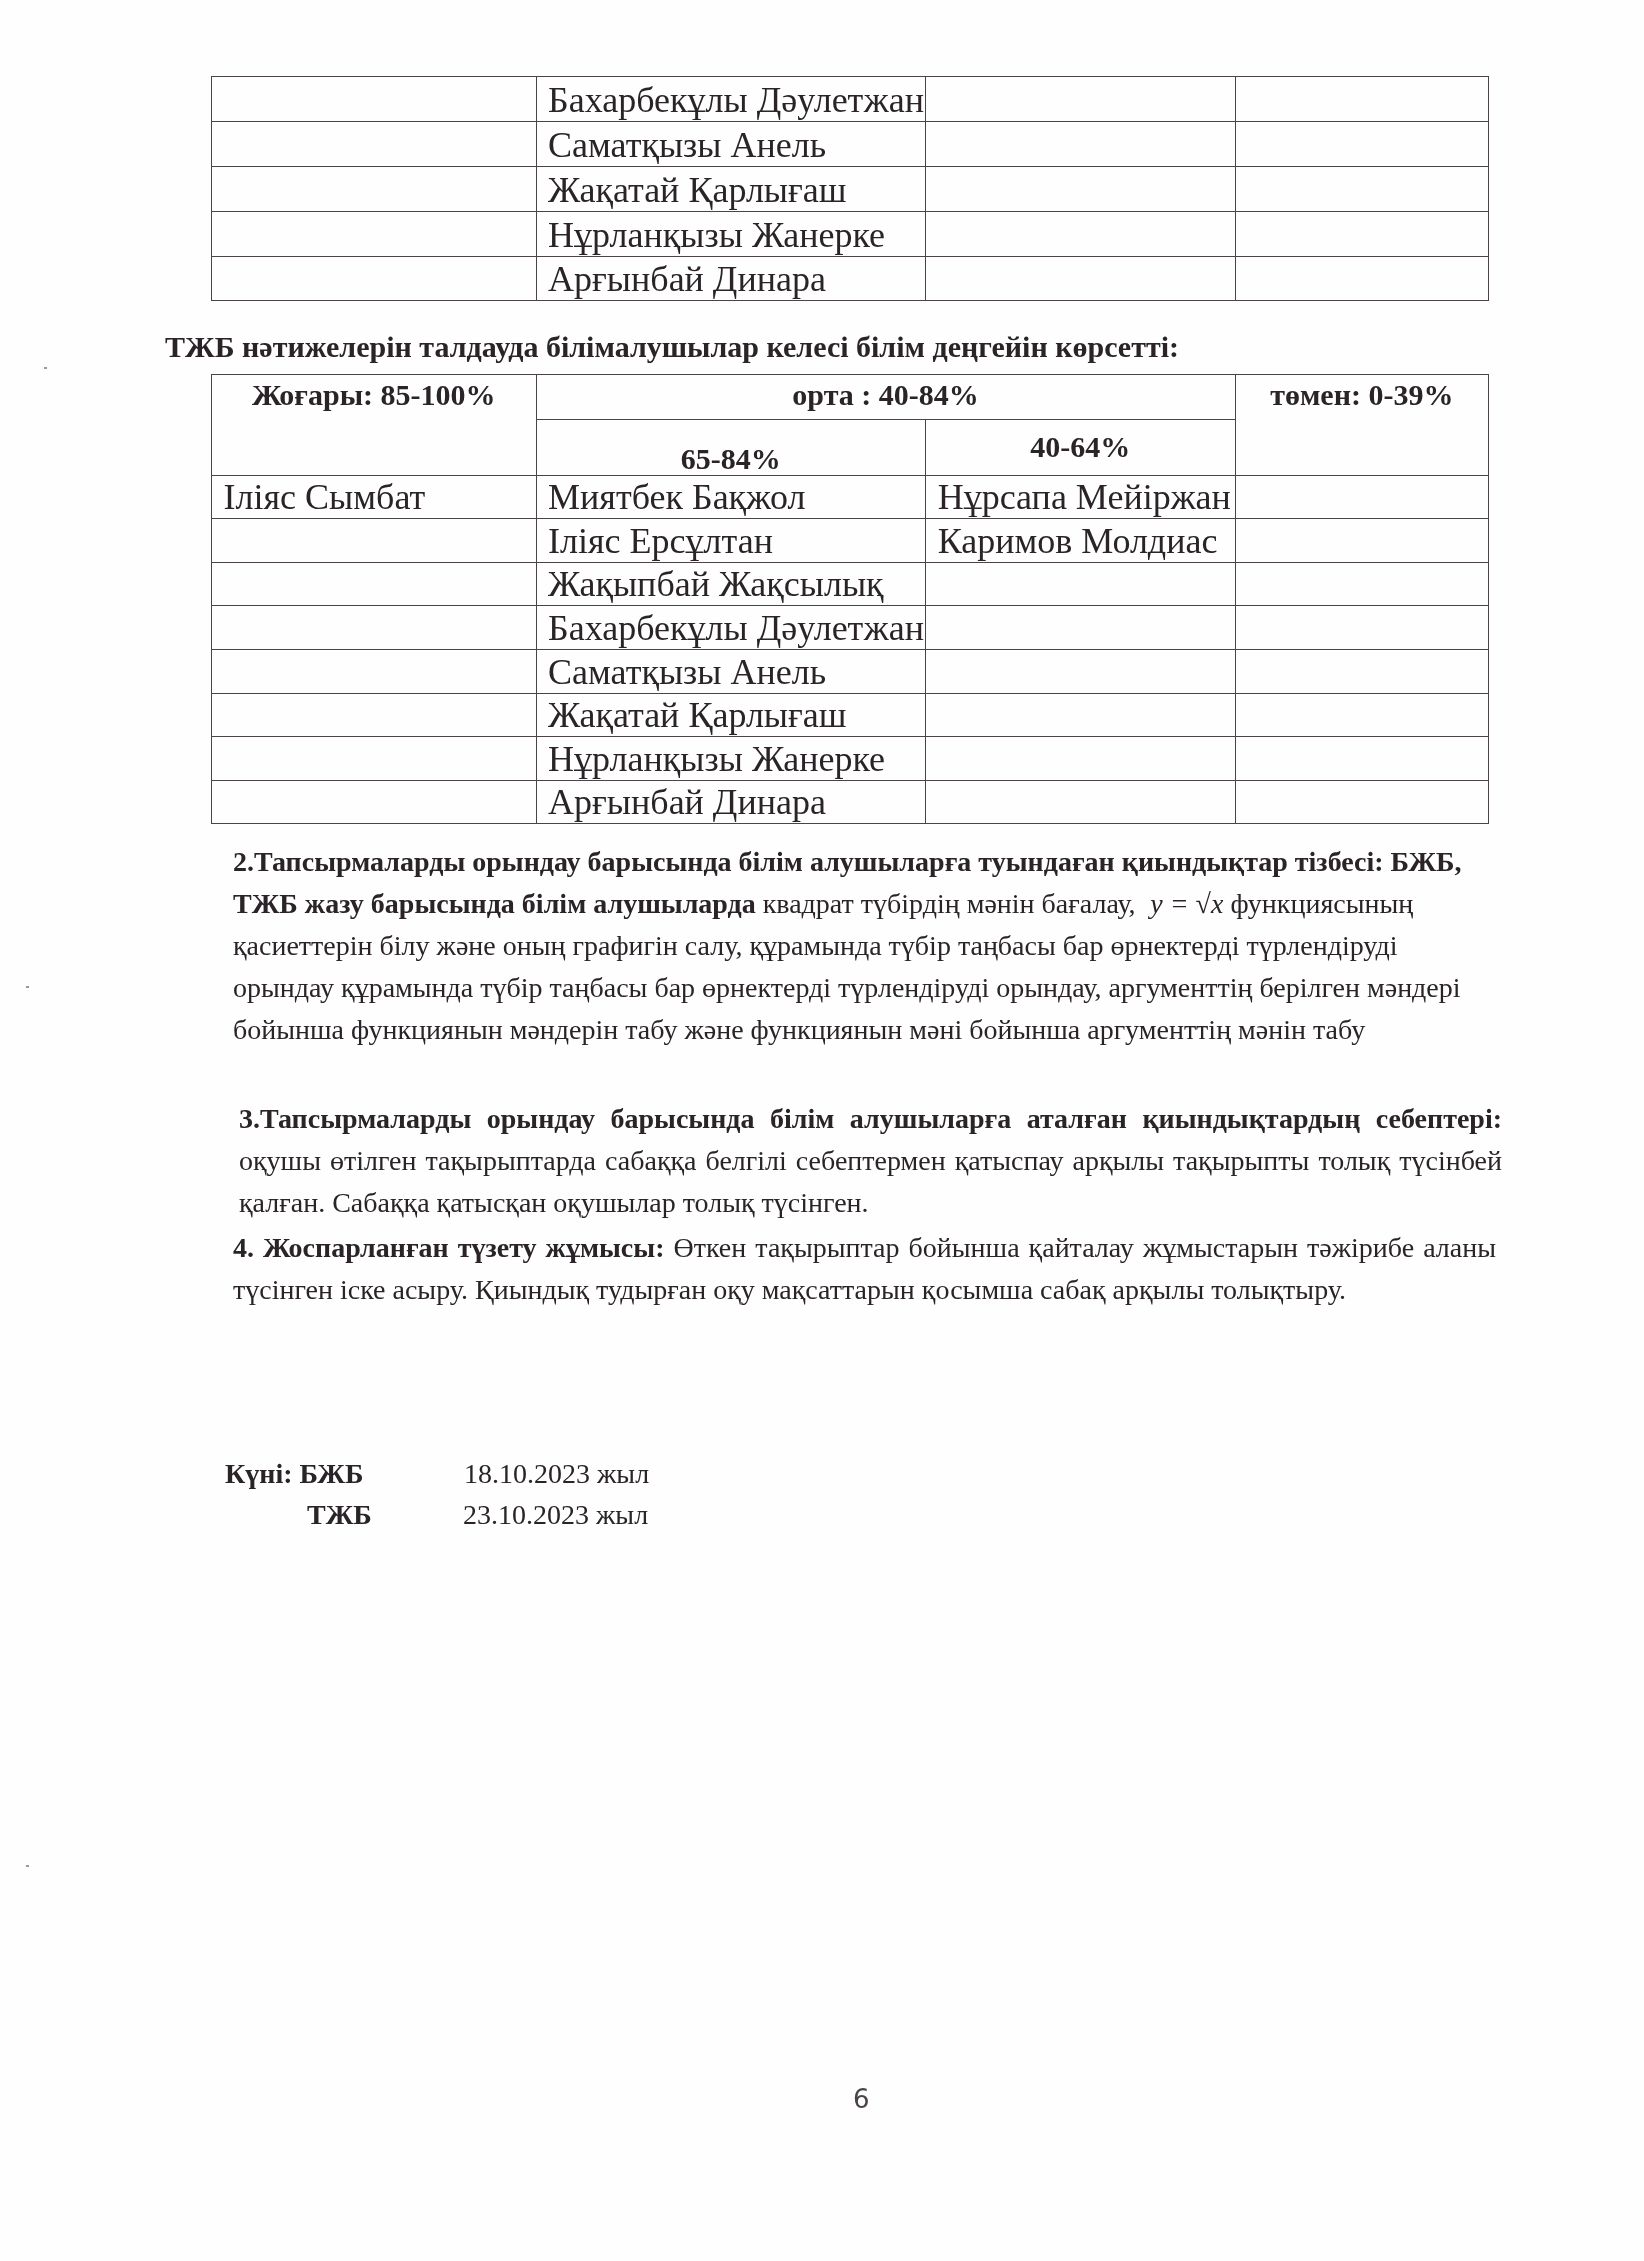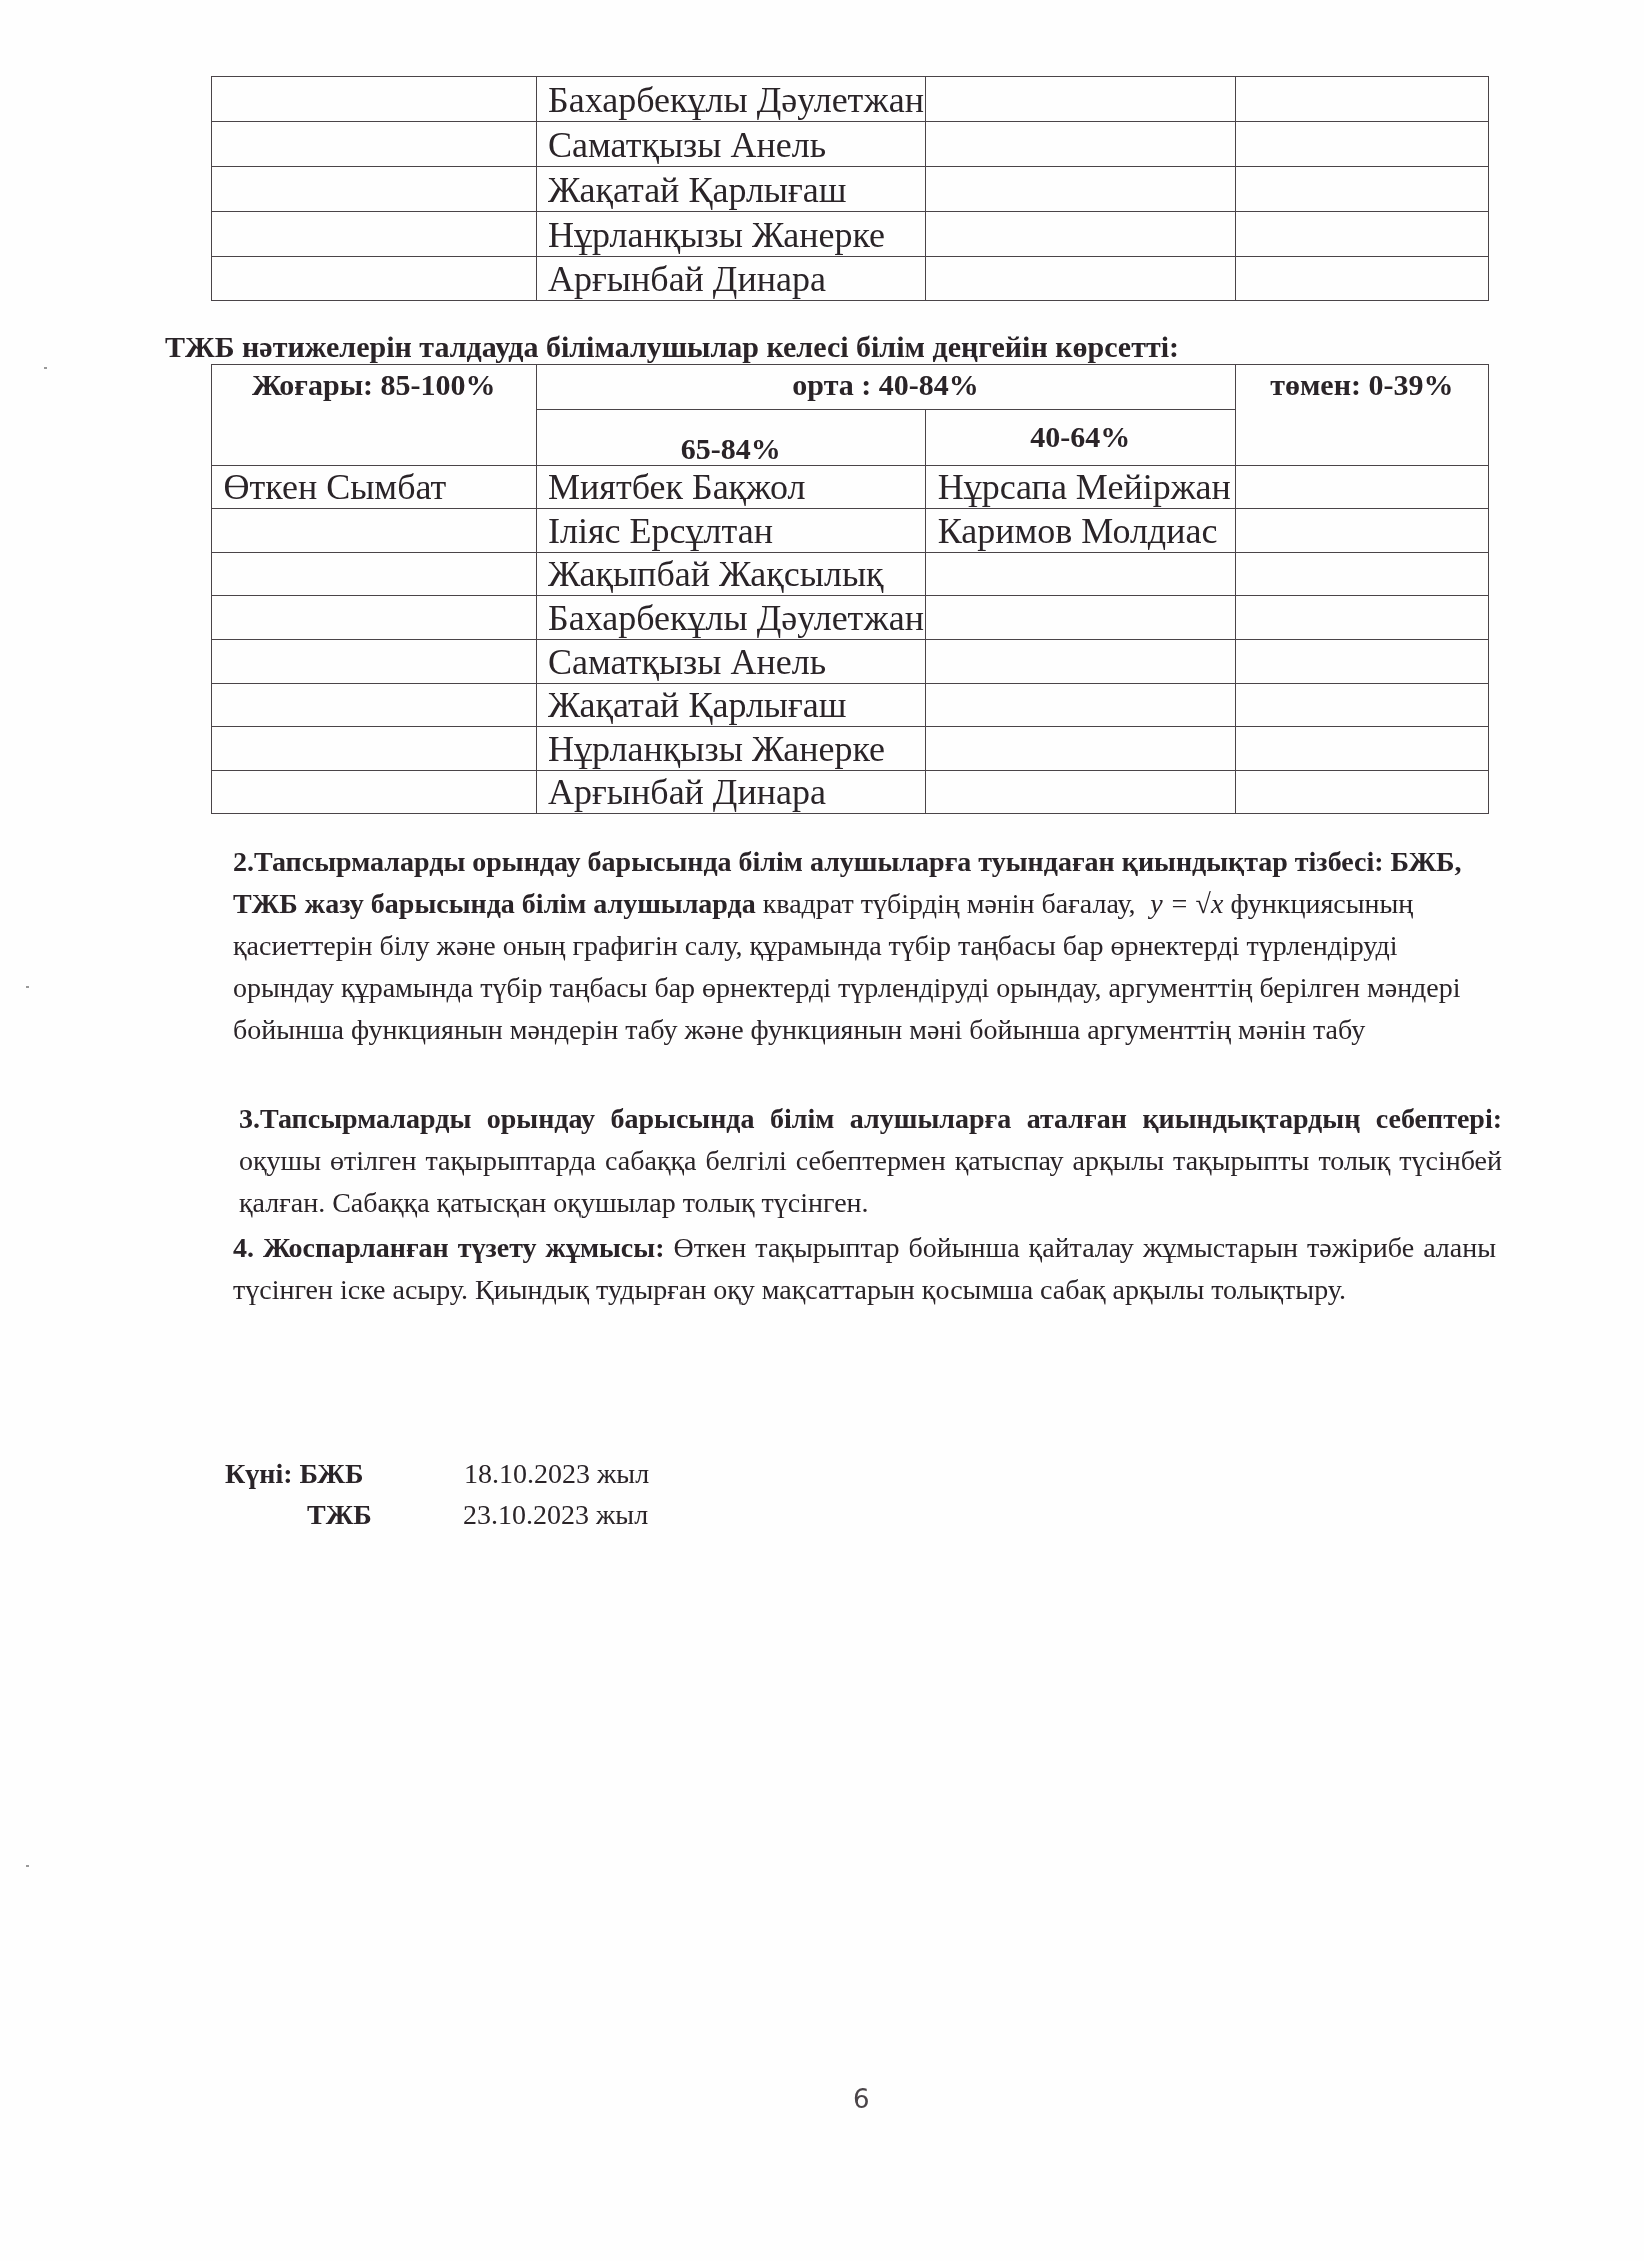--- a/index.html
+++ b/index.html
@@ -6,21 +6,21 @@
   body { width:1644px; height:2261px; position:relative; overflow:hidden;
          font-family:"Liberation Serif", "DejaVu Serif", serif; color:#2a2428; }
   table { border-collapse:collapse; position:absolute; table-layout:fixed; }
   td { border:1.9px solid #4a4448; font-size:36px; line-height:1.1; padding:0 0 0 11.6px;
        vertical-align:top; }
   .t1 { left:211px; top:76px; width:1278px; }
   .t1 td { height:40px; padding-top:3.9px; }
   .c1 { width:324px; } .c2 { width:389px; } .c3 { width:309px; } .c4 { width:253px; }
   .title2 { position:absolute; left:0; width:1344px; top:330px; text-align:center;
             font-weight:bold; font-size:30px; }
-  .t2 { left:211px; top:364px; width:1278px; }
+  .t2 { left:211px; top:374px; width:1278px; }
   .t2 td { height:40px; padding-top:2.6px; }
   .t2 .hdr { font-weight:bold; text-align:center; padding-left:0; font-size:30px; }
   .t2 .hdr-top td { height:41px; }
   .para { position:absolute; left:233px; width:1263px; font-size:28px; line-height:42px; }
   .b { font-weight:bold; }
   .just { text-align:justify; }
   .math { font-style:italic; padding-left:7.7px; }
   .footer { position:absolute; left:225px; top:1433px; font-size:28px; line-height:41px;margin-top:20px; }
   .footer .row span { display:inline-block; }
   .lbl { width:232px; font-weight:bold; }
@@ -88,21 +88,21 @@
       <tr class="hdr-top">
     <td class="hdr" rowspan="2">Жоғары: 85-100%</td>
     <td class="hdr" colspan="2">орта : 40-84%</td>
     <td class="hdr" rowspan="2">төмен: 0-39%</td>
   </tr>
   <tr>
     <td class="hdr" style="padding-top:22px;height:32px;">65-84%</td>
     <td class="hdr" style="padding-top:10.3px;height:32px;">40-64%</td>
   </tr>
   <tr>
-    <td>Өткен Сымбат</td>
+    <td>Іліяс Сымбат</td>
     <td>Миятбек Бақжол</td>
     <td>Нұрсапа Мейіржан</td>
     <td></td>
   </tr>
   <tr>
     <td></td>
     <td>Іліяс Ерсұлтан</td>
     <td>Каримов Молдиас</td>
     <td></td>
   </tr>

